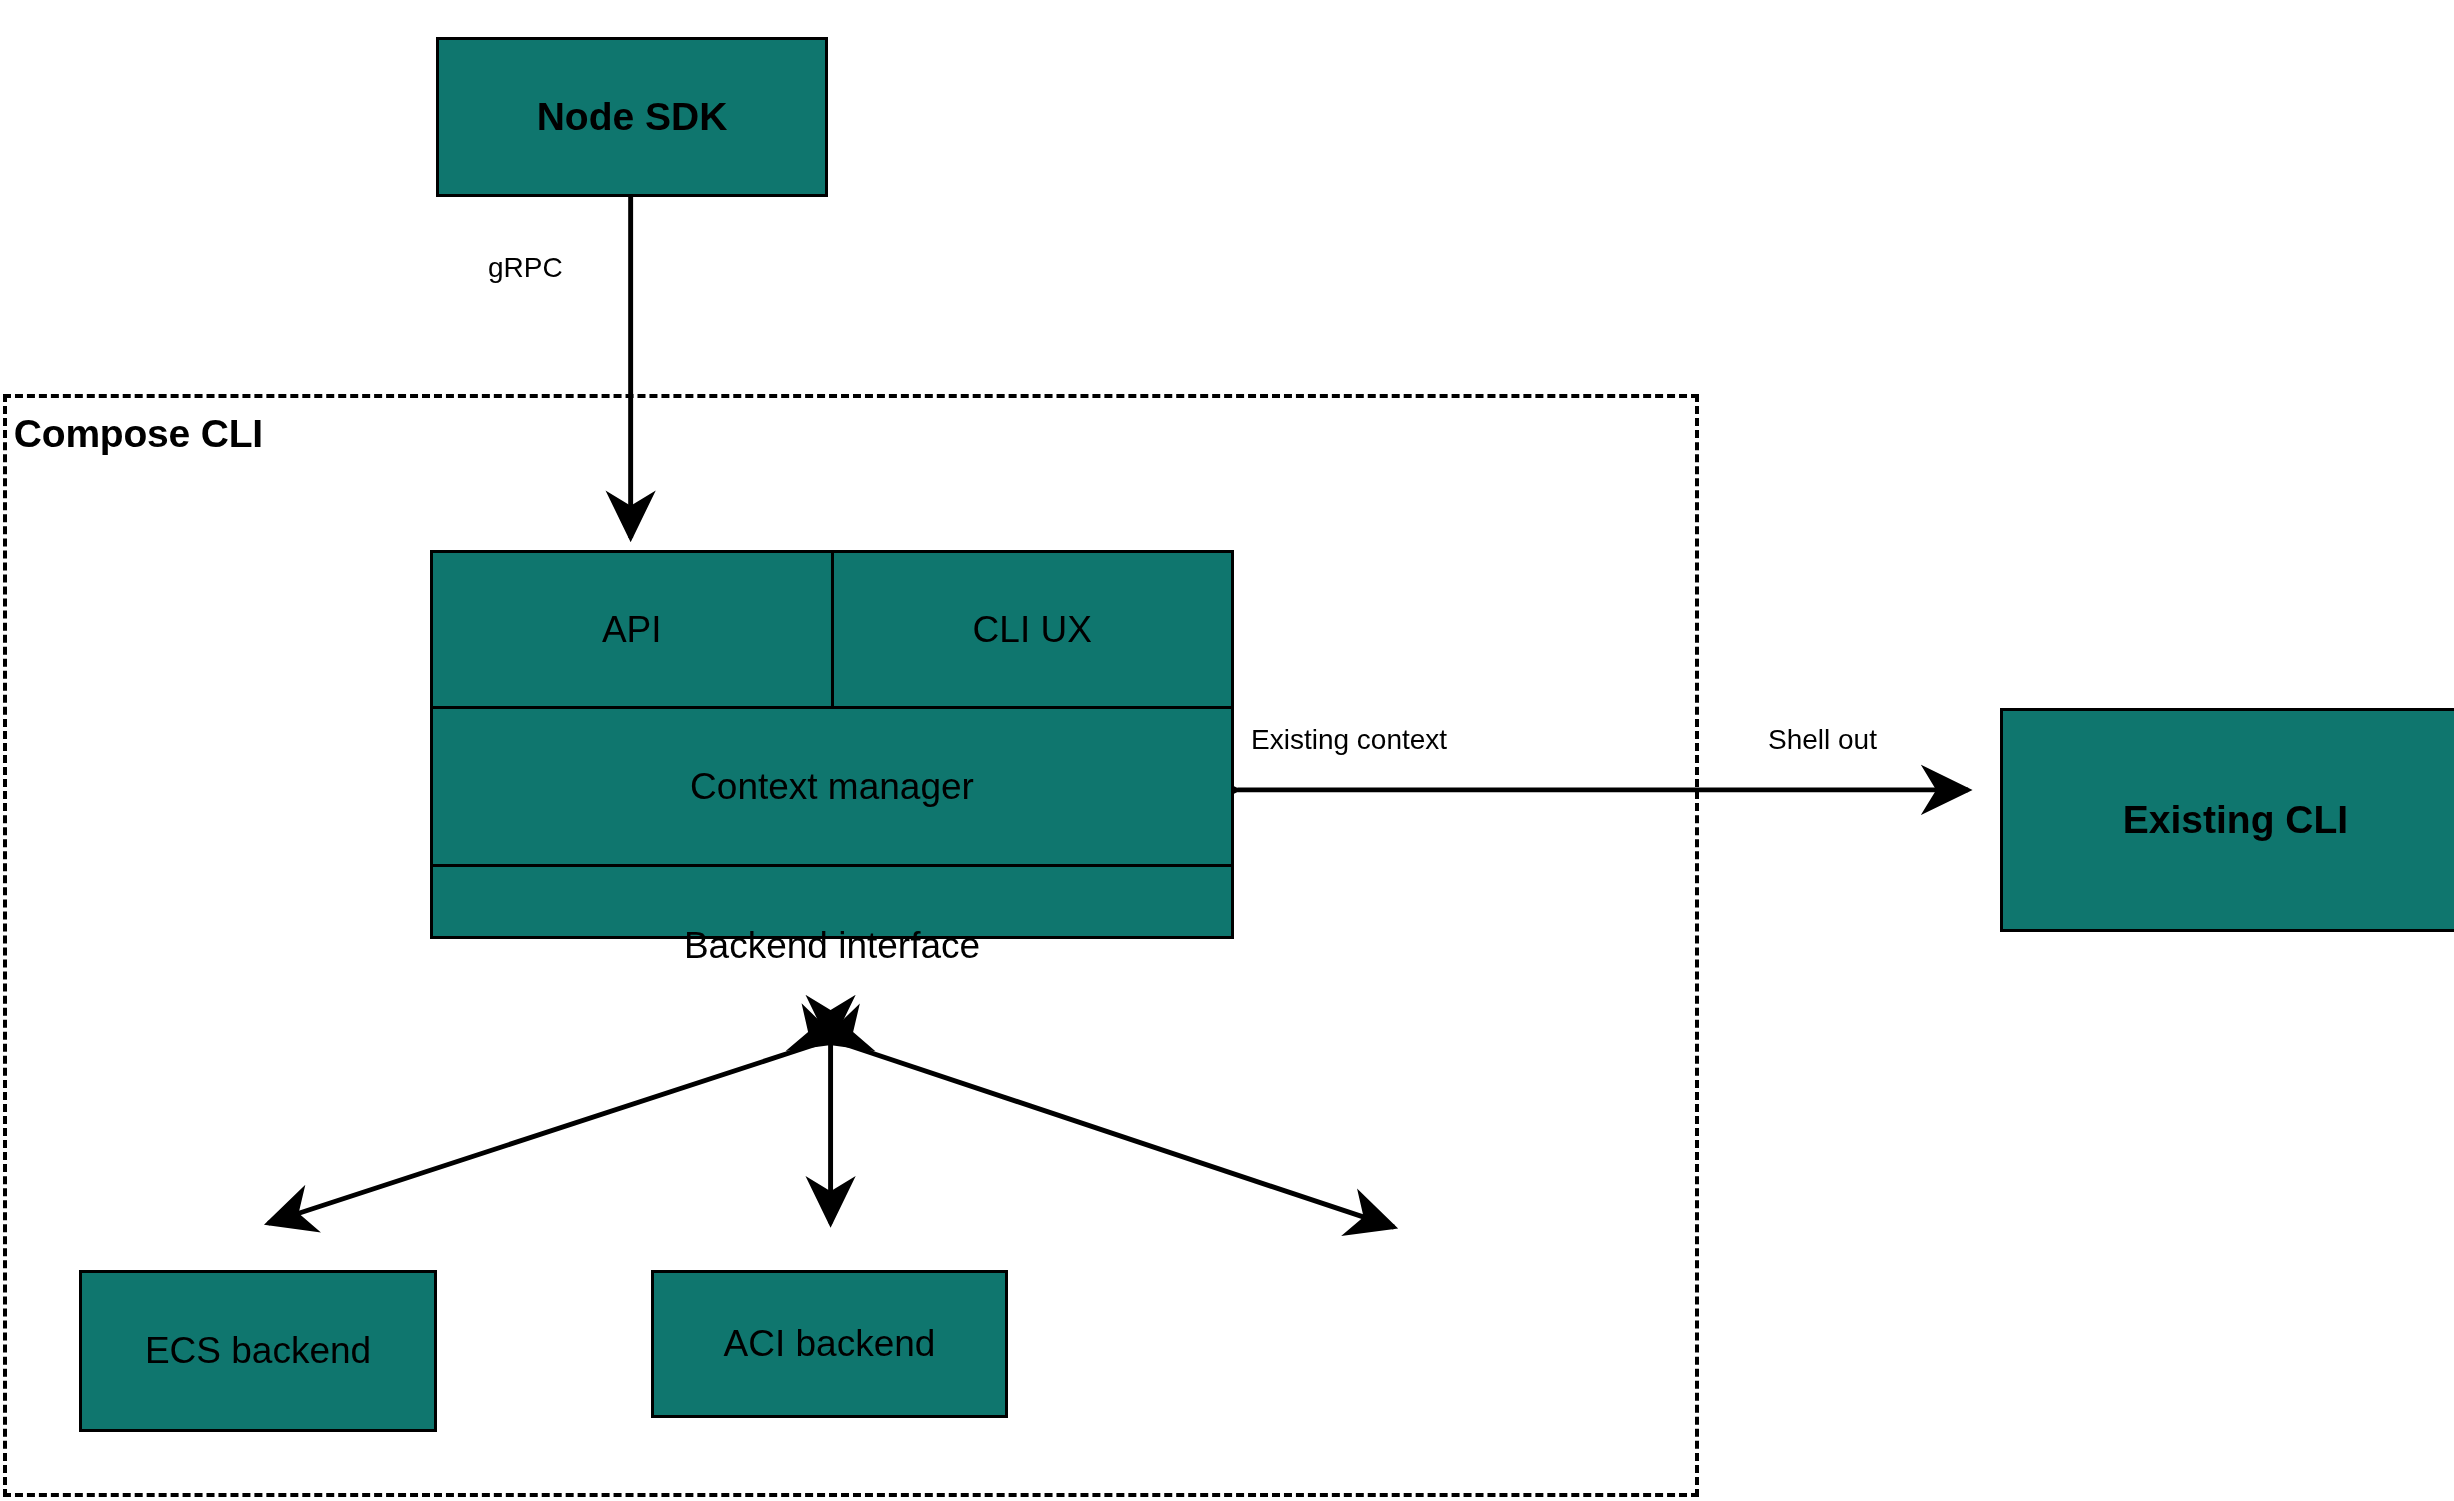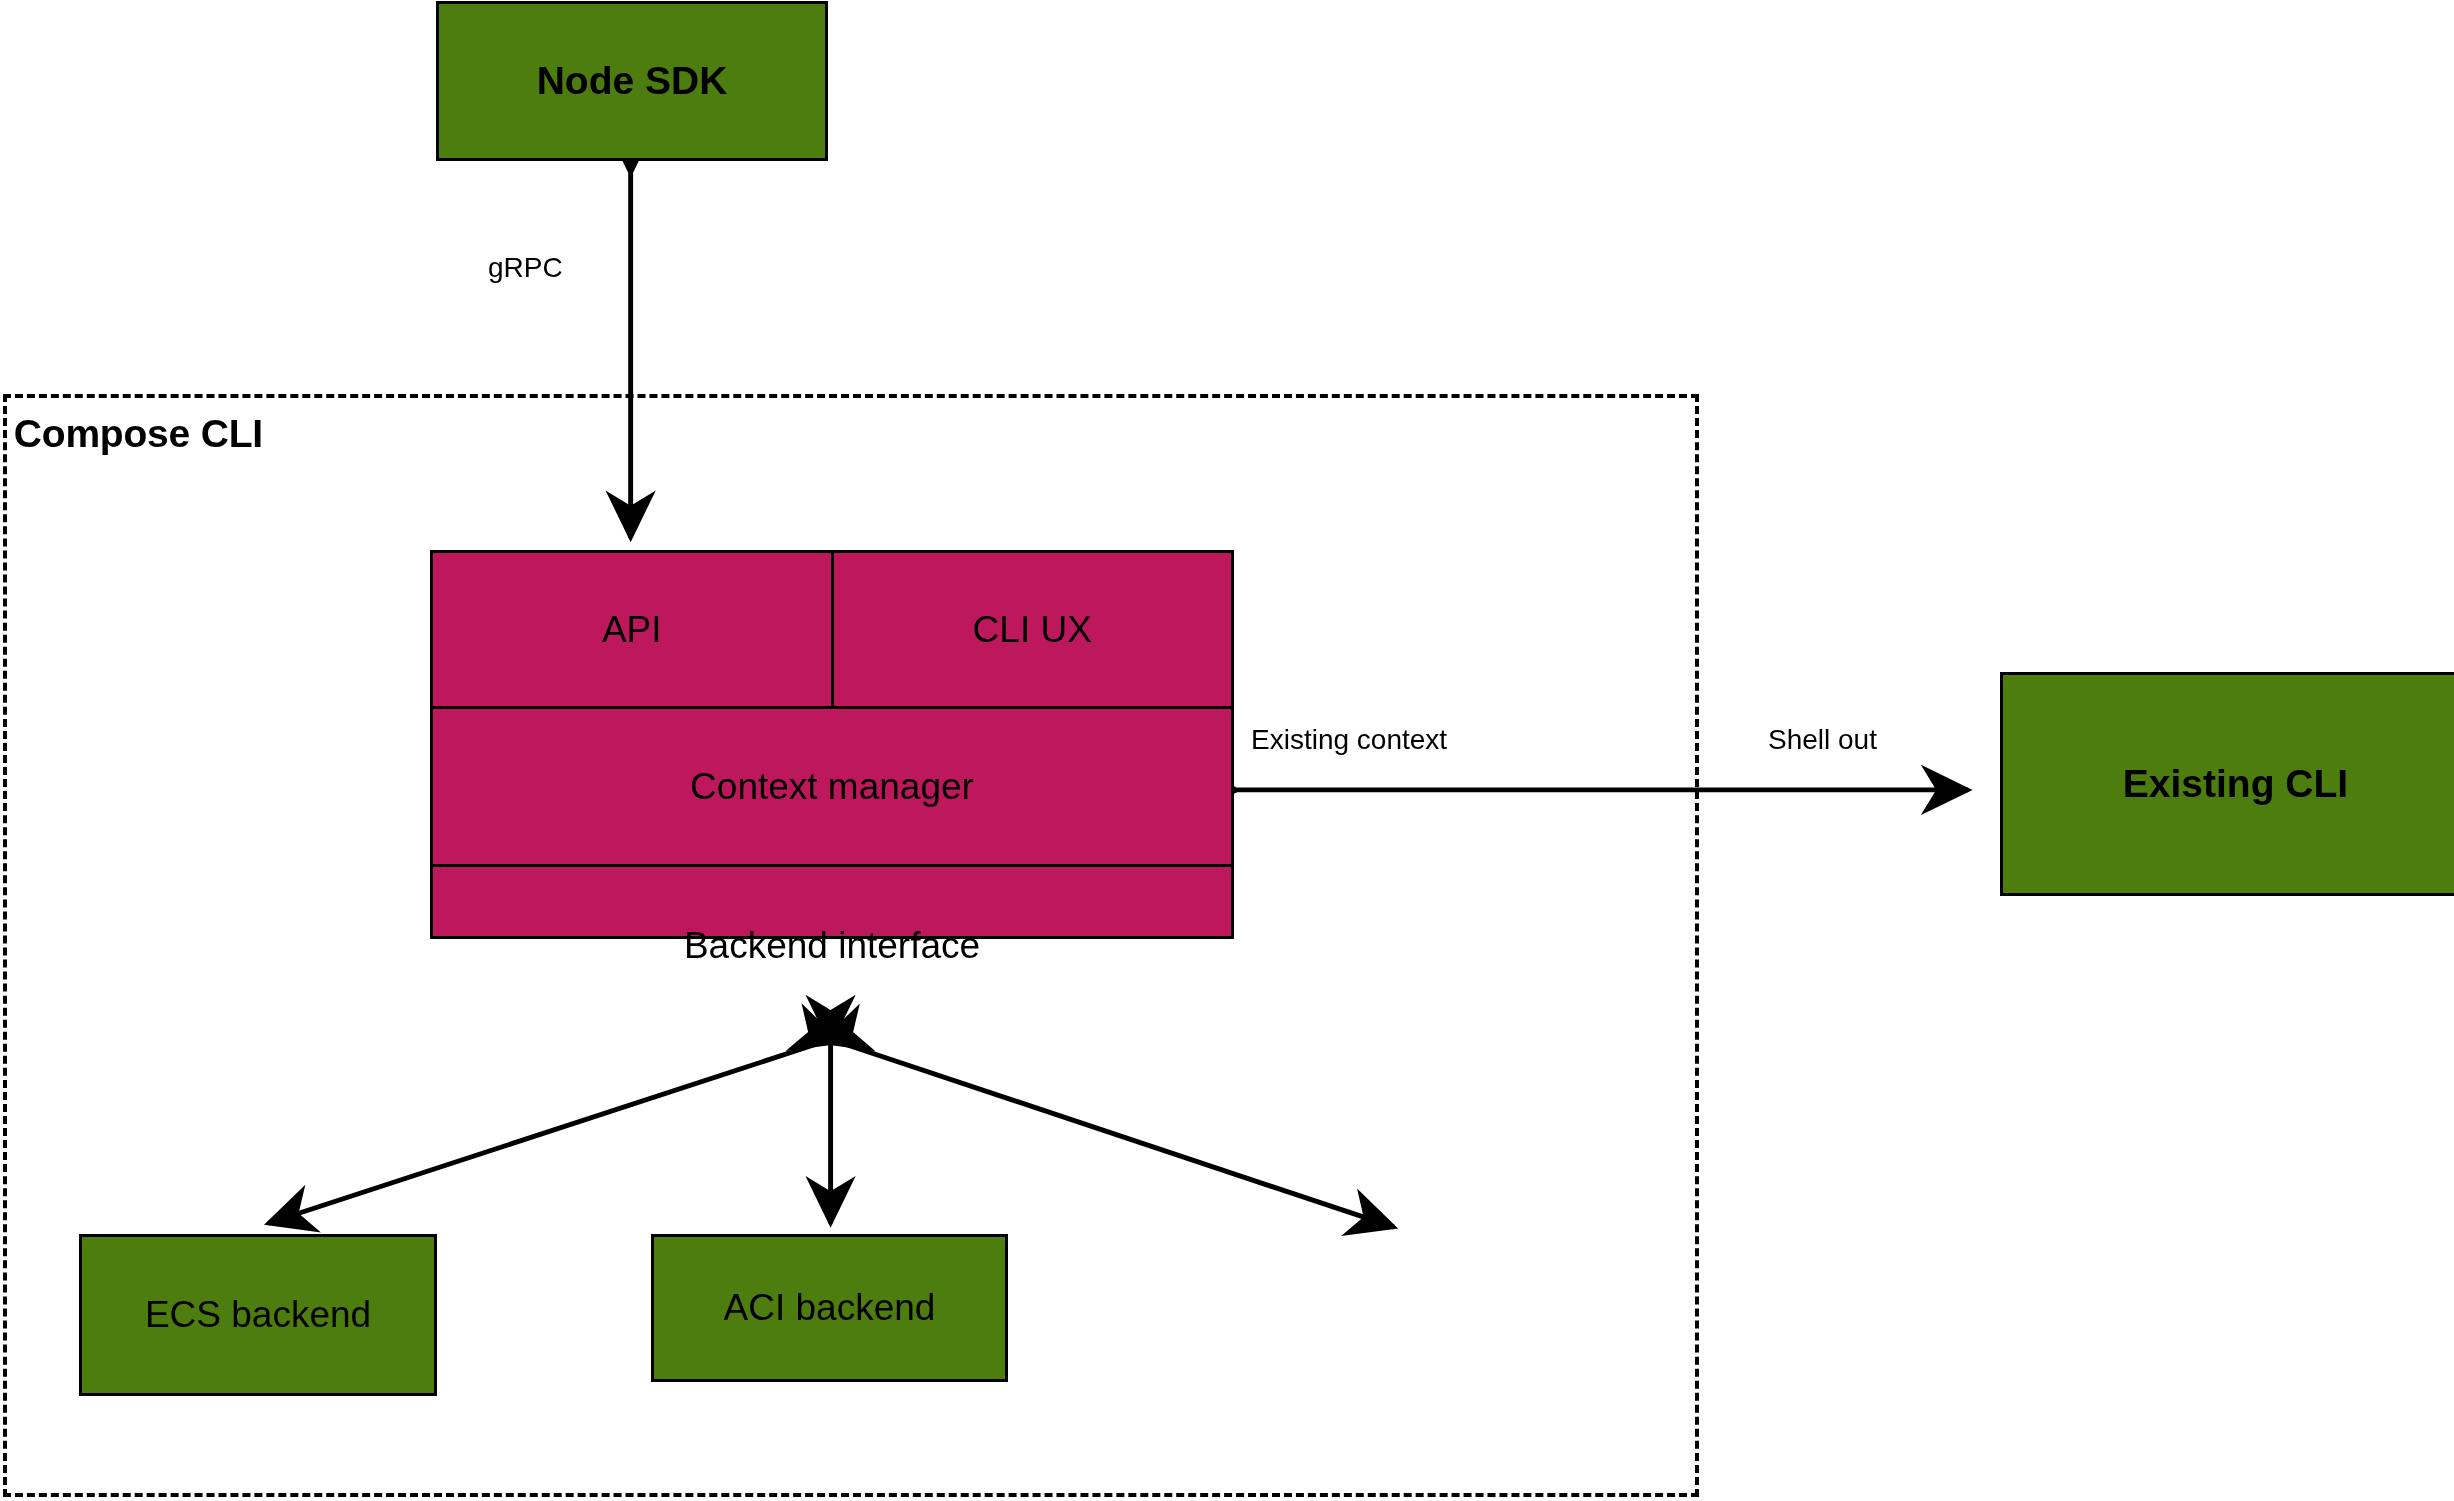--- a/index.html
+++ b/index.html
@@ -20,27 +20,28 @@
     left: 0;
     top: 0;
     width: 2455px;
     height: 1501px;
     pointer-events: none;
   }
   .node {
     position: absolute;
     box-sizing: border-box;
     border: 3.9px solid #000000;
-    background: #4d7c0f;
+    background: #0f766e;
     display: flex;
     align-items: center;
     justify-content: center;
     text-align: center;
     color: #000000;
     line-height: 1.18;
+    margin-top: 36px;
   }
   .node .lbl {
     display: block;
     white-space: pre-line;
   }
   .bold { font-weight: bold; }
   .reg  { font-weight: normal; }
 
   
   #group-compose-cli {
@@ -71,21 +72,21 @@
 
   
   #stack {
     position: absolute;
     left: 430px;
     top: 550px;
     width: 804px;
     height: 389px;
     box-sizing: border-box;
     border: 3.9px solid #000000;
-    background: #be185d;
+    background: #0f766e;
   }
   .stack-row {
     position: absolute;
     left: 0;
     width: 100%;
     box-sizing: border-box;
     display: flex;
   }
   #row-top    { top: 0px;   height: 156px; border-bottom: 3.9px solid #000; }
   #row-mid    { top: 156px; height: 158px; border-bottom: 3.9px solid #000; text-align: center; }

